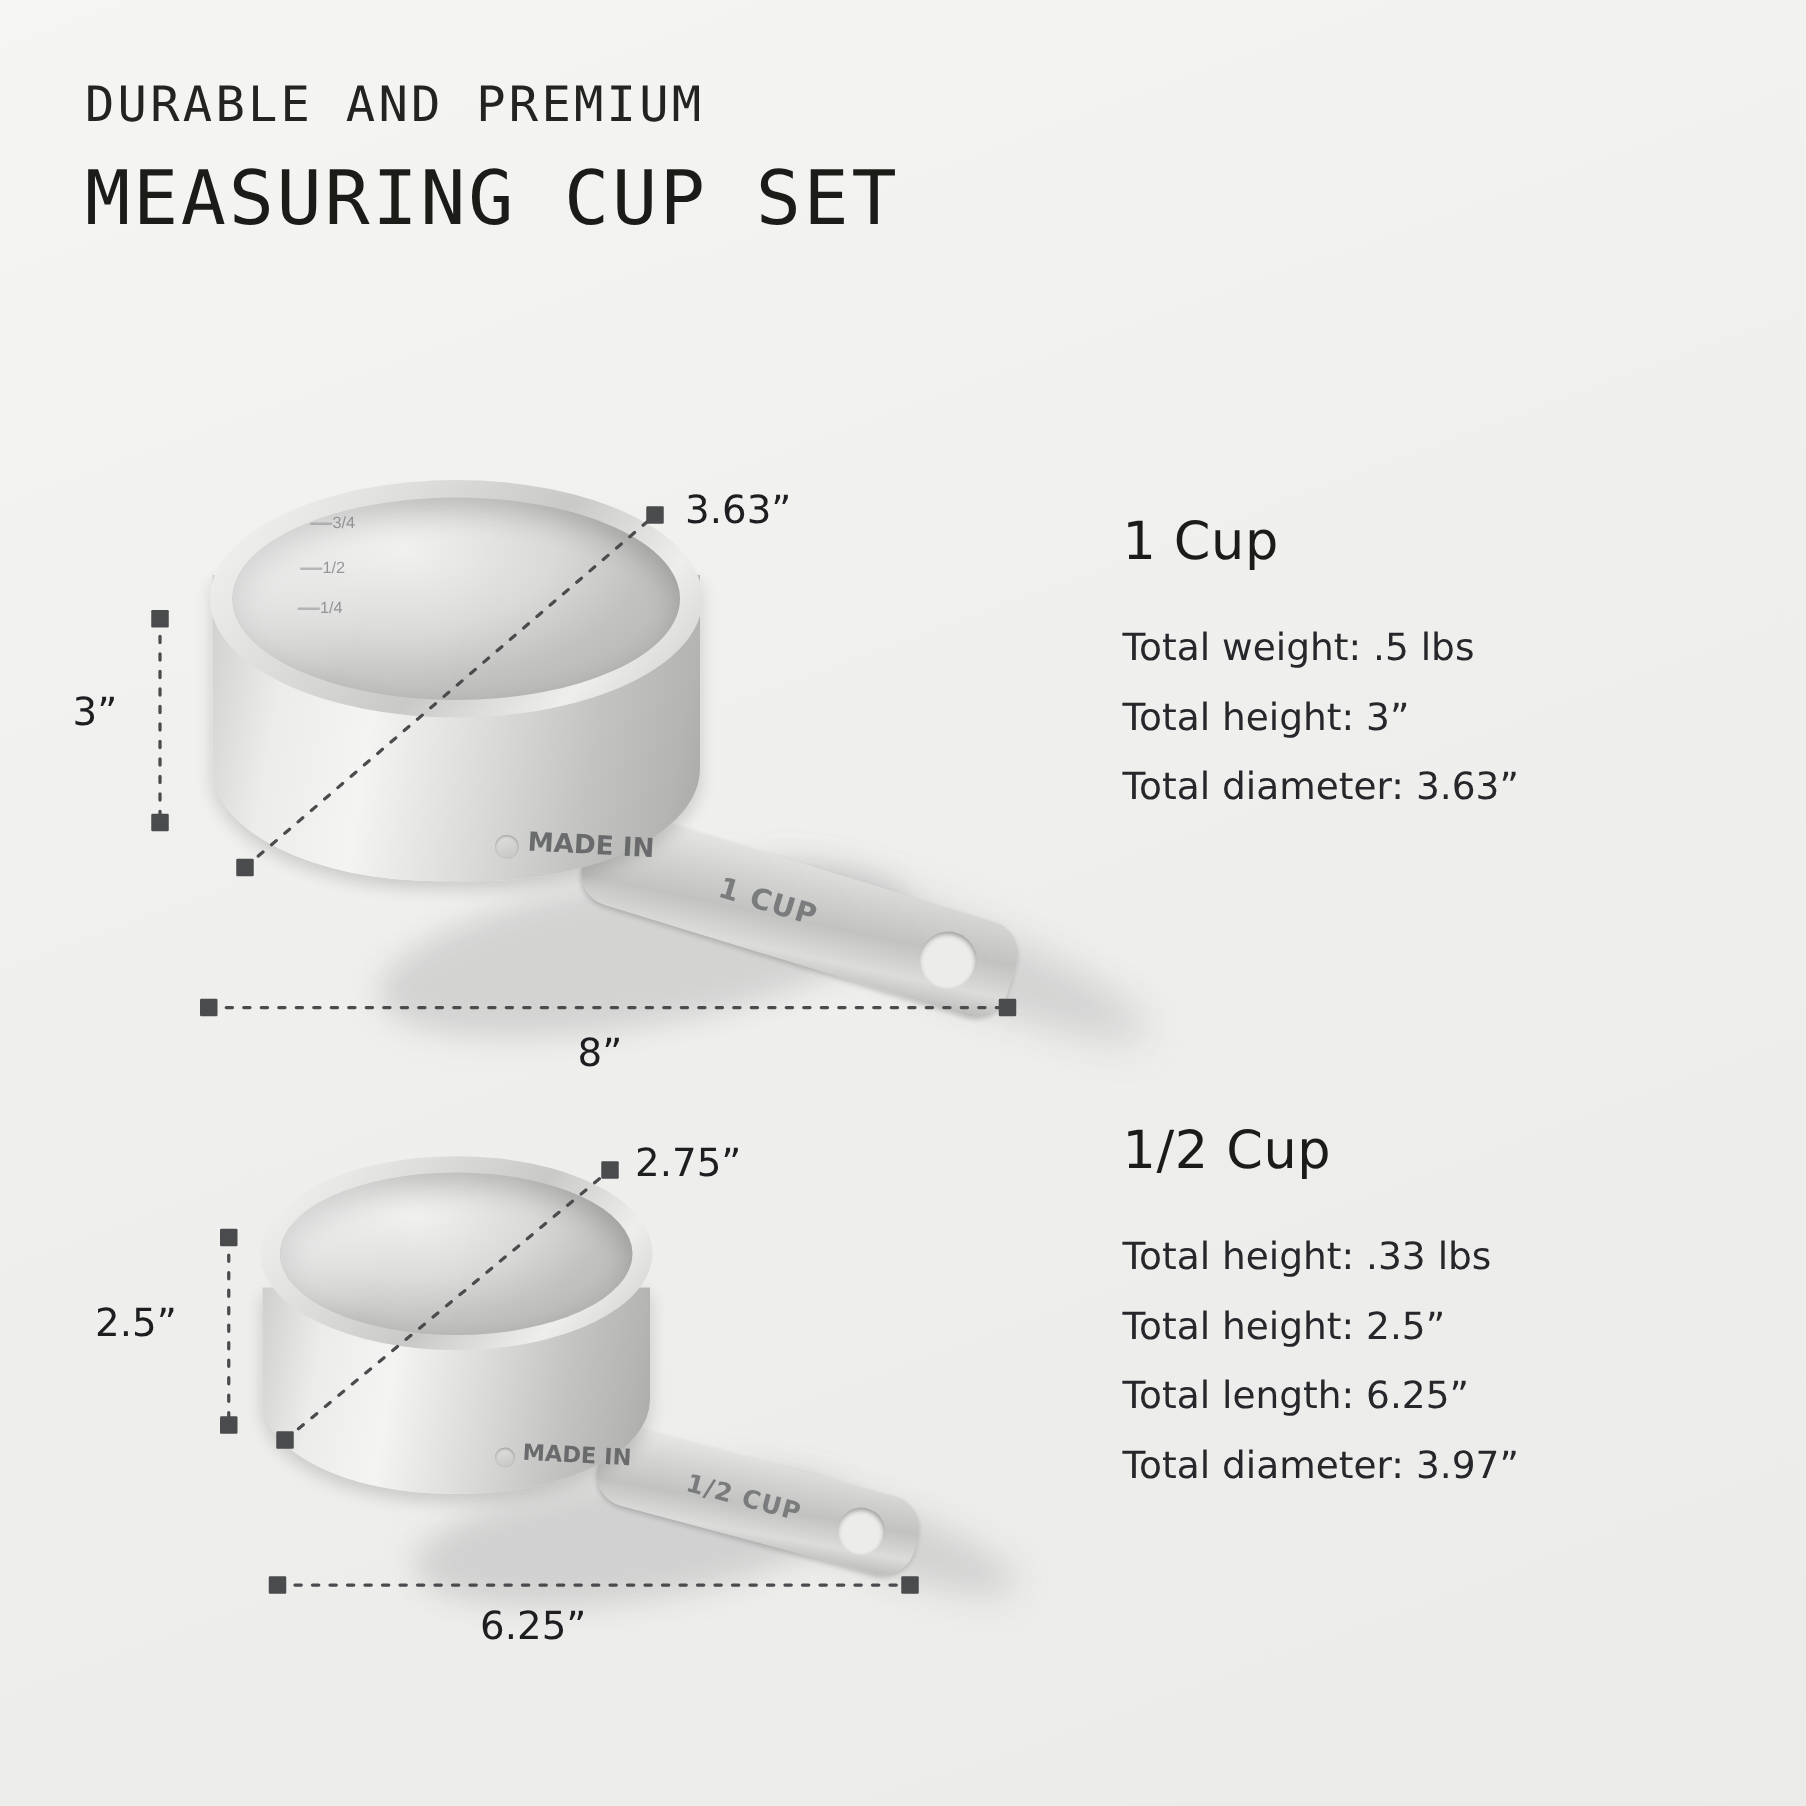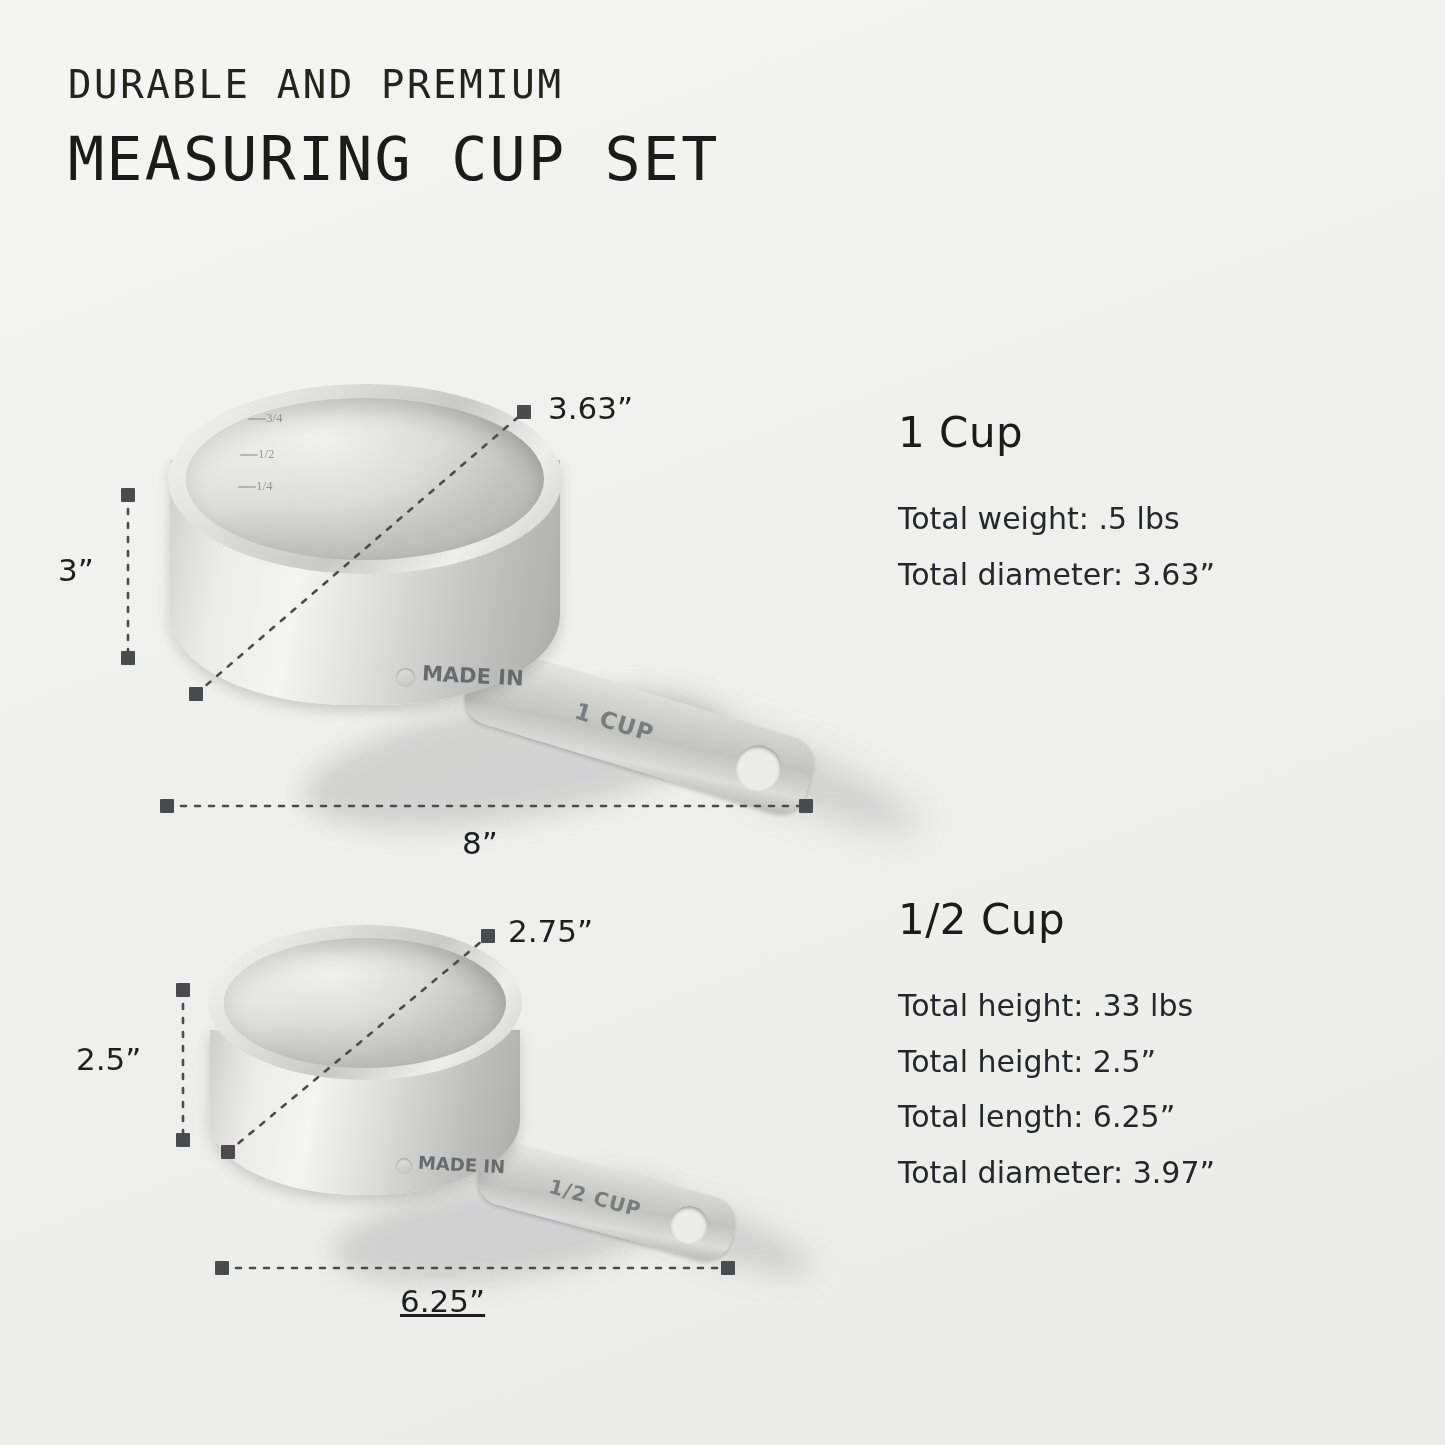--- a/index.html
+++ b/index.html
@@ -78,21 +78,21 @@
     color: #1d1e20;
     white-space: nowrap;
     font-family: "DejaVu Sans", sans-serif;
     text-align: right;
   }
   .dim-d1 { left: 548px; top: 390px; }     
   .dim-h1 { left: 58px;  top: 552px; }     
   .dim-l1 { left: 462px; top: 825px; }     
   .dim-d2 { left: 508px; top: 913px; }     
   .dim-h2 { left: 76px;  top: 1041px; }    
-  .dim-l2 { left: 400px; top: 1283px; text-decoration: underline; }    
+  .dim-l2 { left: 384px; top: 1283px; }    
 
   svg.overlay {
     position: absolute;
     inset: 0;
     width: 1445px;
     height: 1445px;
     pointer-events: none;
   }
 
   
@@ -146,21 +146,21 @@
   }
   .bowl-sheen {
     position: absolute;
     background: linear-gradient(115deg, rgba(255,255,255,0.55) 0%, rgba(255,255,255,0.05) 35%, rgba(255,255,255,0.0) 60%);
     width: 100%;
     height: 100%;
     border-radius: 50%;
   }
   .tick {
     position: absolute;
-    font-family: Liberation Serif, serif;
+    font-family: Liberation Sans, sans-serif;
     color: rgba(120,122,124,0.75);
     font-size: 13px;
   }
   .tick-line {
     position: absolute;
     height: 2px;
     background: rgba(140,142,144,0.55);
     border-radius: 2px;
   }
   .badge {
@@ -279,20 +279,21 @@
   <div class="dim-label dim-l1">8”</div>
 
   <div class="dim-label dim-d2">2.75”</div>
   <div class="dim-label dim-h2">2.5”</div>
   <div class="dim-label dim-l2">6.25”</div>
 
   <div class="spec one-cup">
     <div class="spec-title">1 Cup</div>
     <div class="spec-list">
       <div class="spec-line">Total weight: .5 lbs</div>
+      <div class="spec-line">Total height: 3”</div>
       <div class="spec-line">Total diameter: 3.63”</div>
     </div>
   </div>
 
   <div class="spec half-cup">
     <div class="spec-title">1/2 Cup</div>
     <div class="spec-list">
       <div class="spec-line">Total height: .33 lbs</div>
       <div class="spec-line">Total height: 2.5”</div>
       <div class="spec-line">Total length: 6.25”</div>

